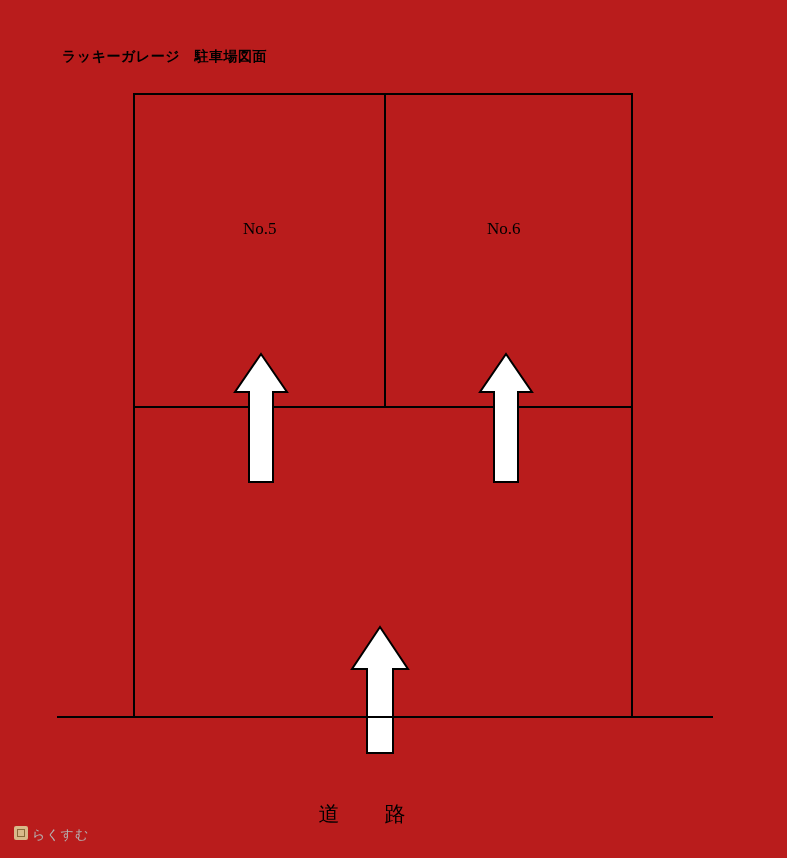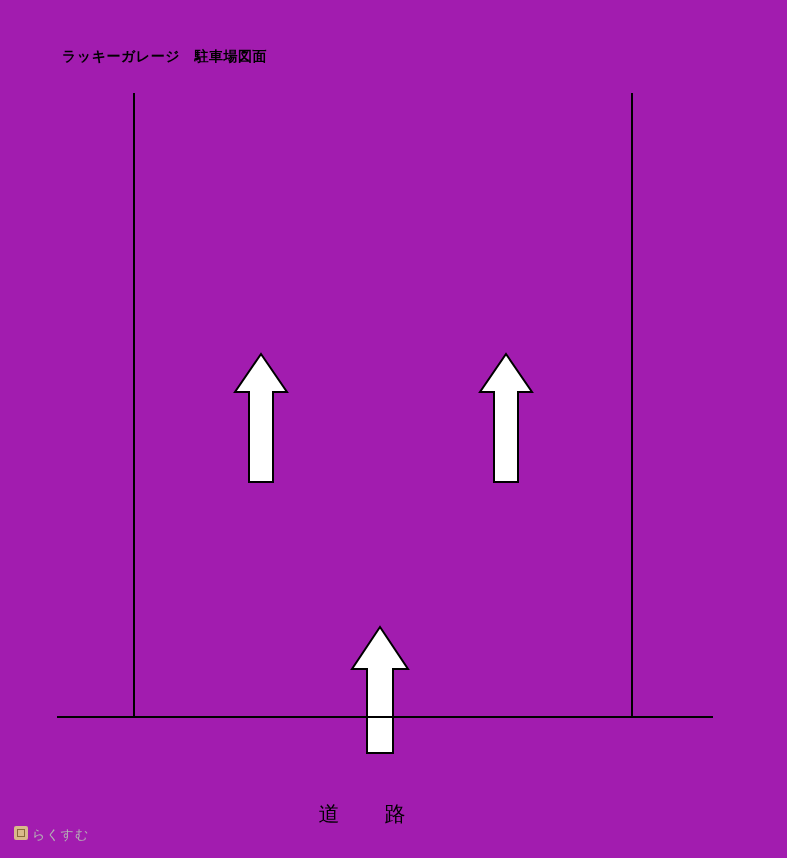--- a/index.html
+++ b/index.html
@@ -7,21 +7,21 @@
     padding: 0;
     background: #ffffff;
   }
   body {
     font-family: "Liberation Sans", sans-serif;
   }
   #page {
     position: relative;
     width: 787px;
     height: 858px;
-    background: #a21caf;
+    background: #b91c1c;
     overflow: hidden;
   }
   .title {
     position: absolute;
     left: 62px;
     top: 48px;
     font-size: 14px;
     font-weight: bold;
     color: #000000;
     letter-spacing: 0.5px;
@@ -126,20 +126,25 @@
 </style>
 </head>
 <body>
 
 <div id="page">
 
   <div class="title">ラッキーガレージ　駐車場図面</div>
 
   <div class="lot-outer"></div>
 
+  <div class="garage-block">
+    <div class="garage-divider"></div>
+    <div class="stall-label no5">No.5</div>
+    <div class="stall-label no6">No.6</div>
+  </div>
 
   <div class="arrow" style="left:233px; top:352px;">
     <svg width="56" height="132" viewBox="0 0 56 132">
       <polygon points="28,2 54,40 40,40 40,130 16,130 16,40 2,40" fill="#ffffff" stroke="#000000" stroke-width="2"></polygon>
     </svg>
   </div>
 
   <div class="arrow" style="left:478px; top:352px;">
     <svg width="56" height="132" viewBox="0 0 56 132">
       <polygon points="28,2 54,40 40,40 40,130 16,130 16,40 2,40" fill="#ffffff" stroke="#000000" stroke-width="2"></polygon>

